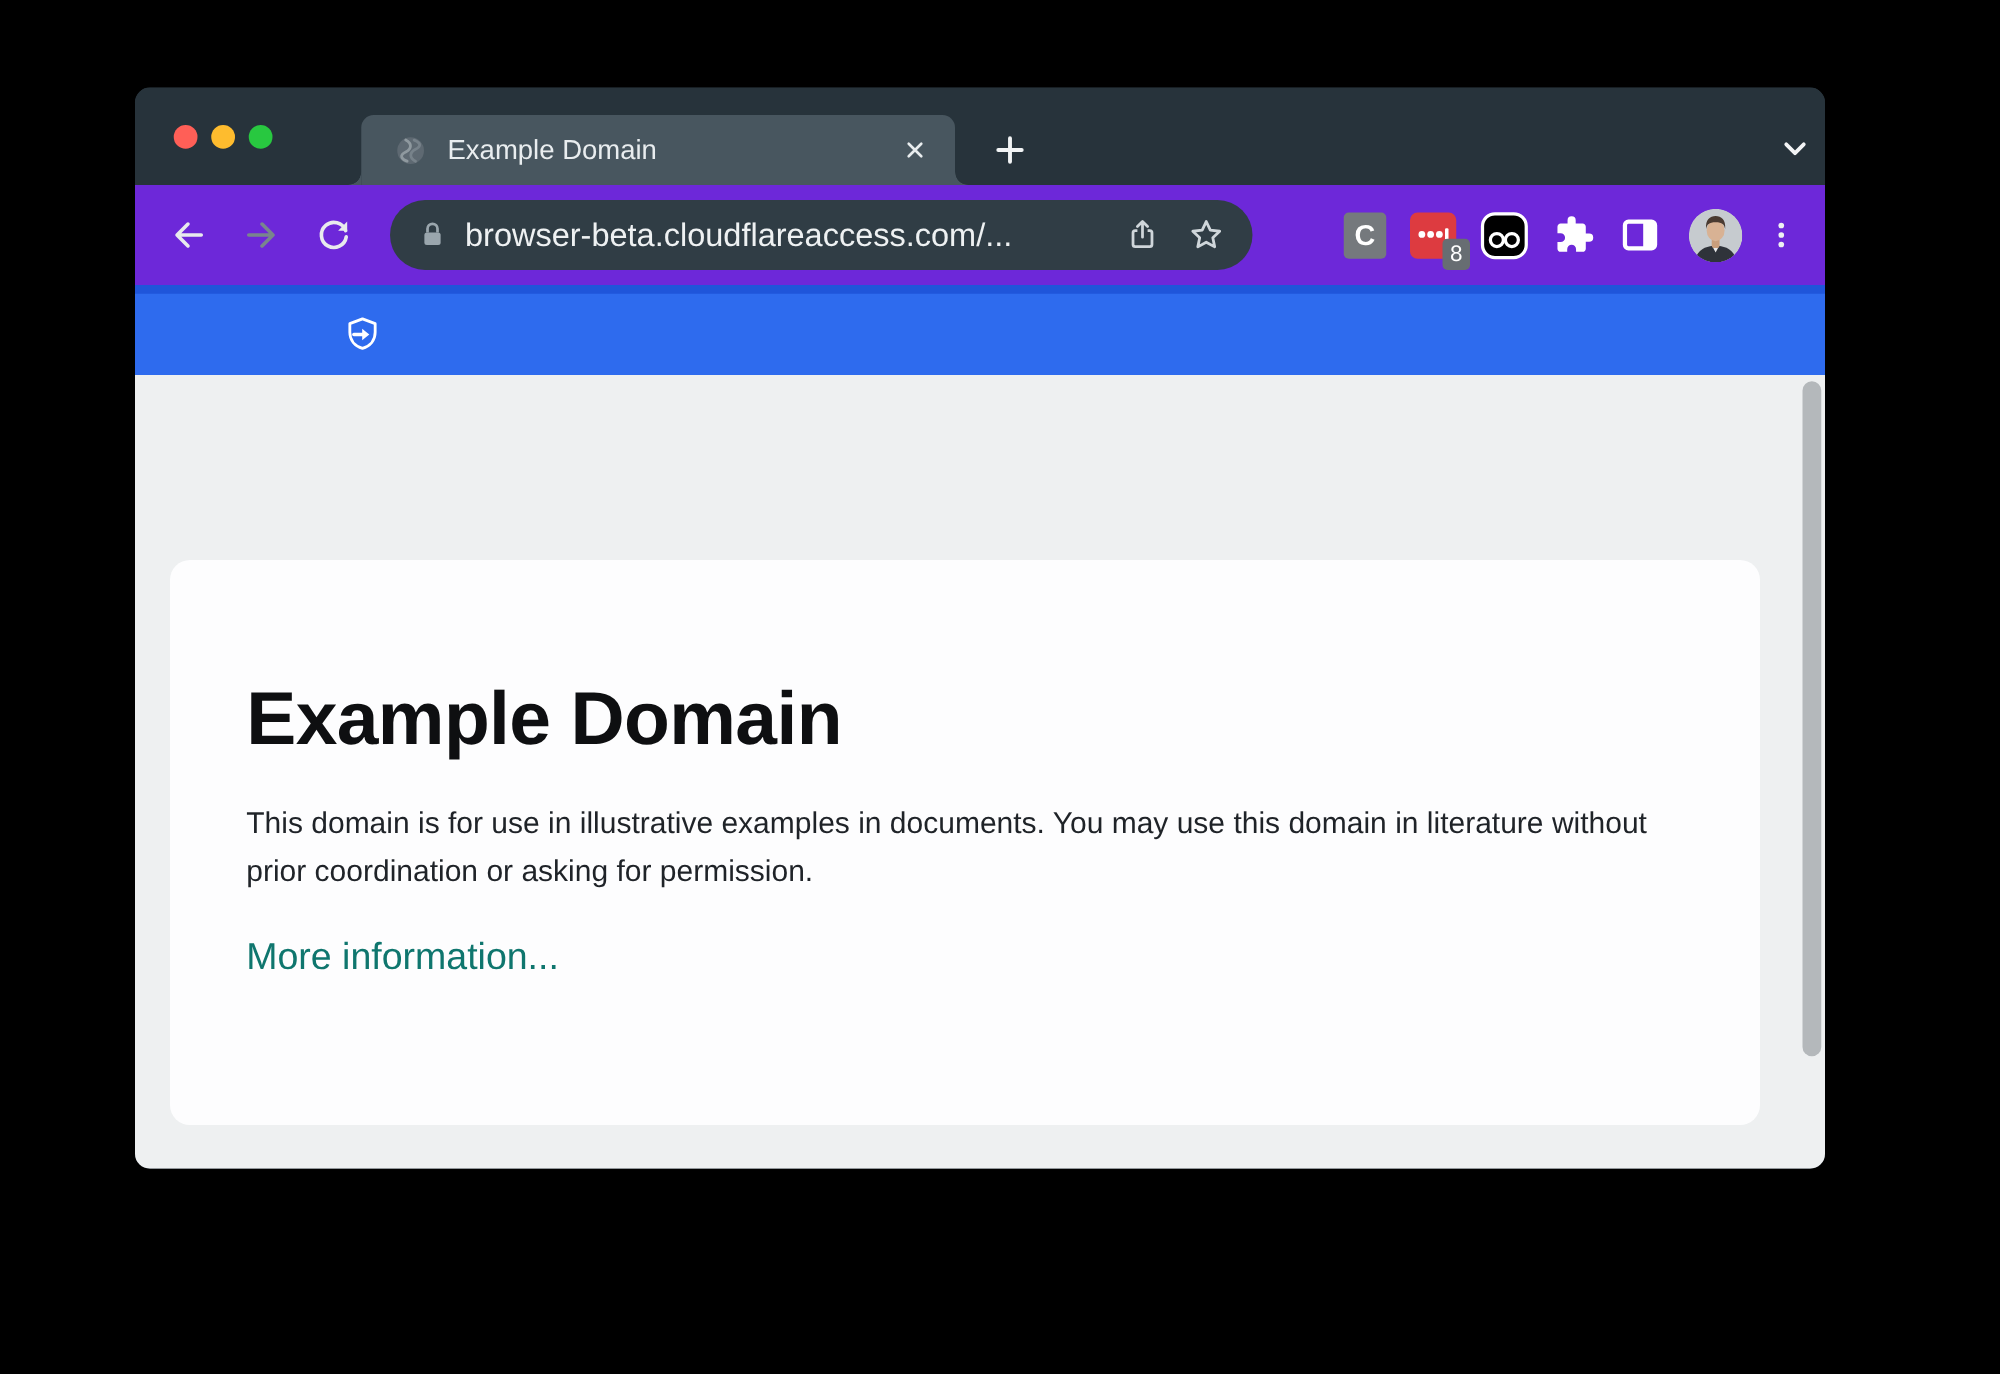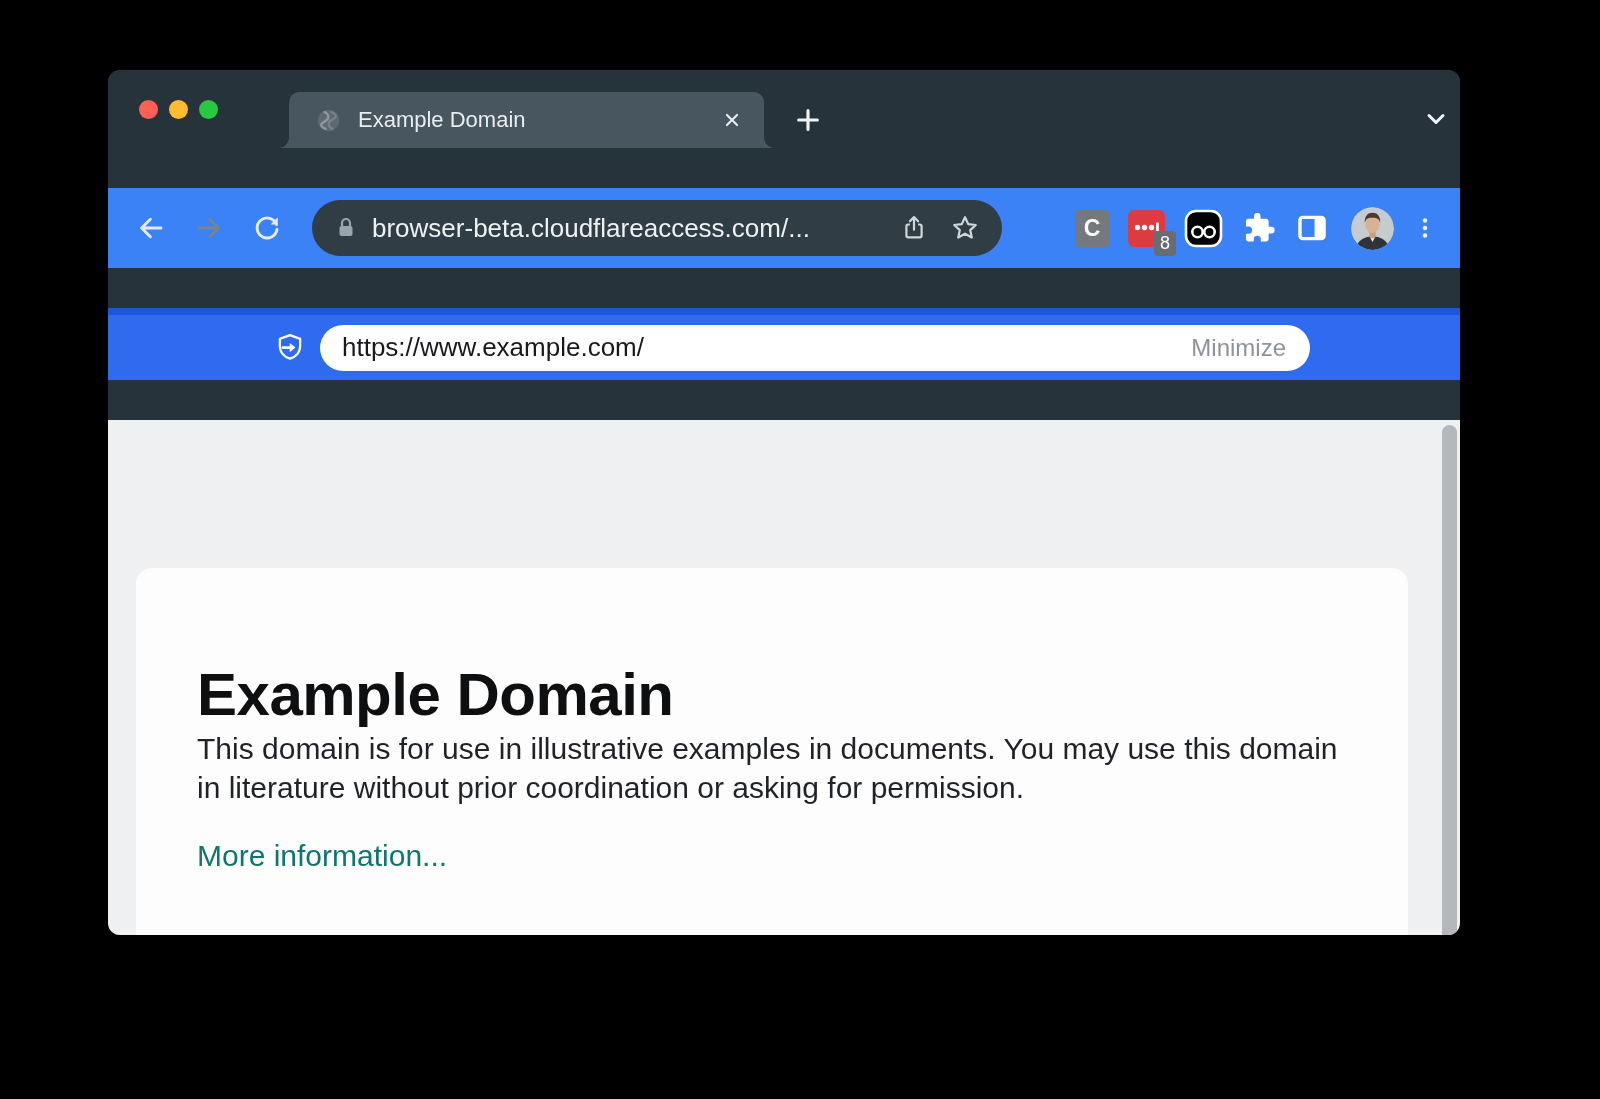--- a/index.html
+++ b/index.html
@@ -1,20 +1,20 @@
 <!DOCTYPE html>
 <html><head>
 <meta charset="utf-8">
 <style>
   * { margin:0; padding:0; box-sizing:border-box; }
   html,body { width:1600px; height:1099px; background:#000; font-family:"Liberation Sans", sans-serif; overflow:hidden; }
 
   .window { position:absolute; left:108px; top:70px; width:1352px; height:865px;
             border-radius:12px; overflow:hidden; background:#27333b;
-            display:flex; flex-direction:column;gap:40px; }
+            display:flex; flex-direction:column; }
 
   
   .tabstrip { position:relative; height:78px; background:#27333b; flex:none; }
   .traffic { position:absolute; left:31px; top:30px; display:flex; gap:11px; }
   .light { width:19px; height:19px; border-radius:50%; }
   .light.red { background:#ff5f57; }
   .light.yellow { background:#febc2e; }
   .light.green { background:#28c840; }
 
   .tab { position:absolute; left:181px; top:22px; width:475px; height:56px;
@@ -25,21 +25,21 @@
   .tab::after  { content:''; position:absolute; right:-10px; bottom:0; width:10px; height:10px;
          background:radial-gradient(circle at 100% 0, rgba(0,0,0,0) 9.5px, #48565f 10px); }
   .tab-title { margin-left:16px; color:#e9edef; font-size:22px; flex:1;
                white-space:nowrap; overflow:hidden; }
   .icon-btn { display:flex; align-items:center; justify-content:center; cursor:default; }
   .tab-close { width:32px; height:32px; border-radius:50%; }
   .newtab { position:absolute; left:675px; top:25px; width:50px; height:50px; }
   .tabsearch { position:absolute; right:6px; top:34px; width:36px; height:30px; }
 
   
-  .toolbar { height:80px; background:#3b82f6; display:flex; align-items:center;
+  .toolbar { height:80px; background:#6d28d9; display:flex; align-items:center;
              padding:0 20px; flex:none;justify-content:space-between; }
   .tool-btn { width:46px; height:46px; border-radius:50%; margin-right:12px;
               display:flex; align-items:center; justify-content:center; }
   .omnibox { width:690px; height:56px; margin-left:10px; background:#303d45;
              border-radius:28px; display:flex; align-items:center; padding:0 22px; }
   .omni-url { margin-left:14px; color:#eef1f2; font-size:26px; flex:1;
               white-space:nowrap; overflow:hidden; }
   .omni-ic { margin-left:22px; display:flex; align-items:center; }
   .ext-area { margin-left:auto; display:flex; align-items:center; }
   .ext-tile { position:relative; margin-left:19px; display:flex; align-items:center;
@@ -62,21 +62,21 @@
                  padding:0 10px 0 22px; }
   .remote-url { flex:1; border:none; outline:none; background:transparent;
                 font-family:"Liberation Sans", sans-serif; font-size:26px; color:#17191d; }
   .minimize { color:#8d939c; font-size:24px; padding:0 14px; white-space:nowrap; }
 
   
   .content { flex:1; background:#eef0f1; position:relative; overflow:hidden; }
   .card { position:absolute; left:28px; top:148px; width:1272px; height:452px;
           background:#fdfdfe; border-radius:16px; padding:92px 60px 0 61px; }
   .card h1 { font-size:60px; font-weight:700; color:#0e0f11; letter-spacing:-0.5px; }
-  .card p { font-size:30px; line-height:39px; color:#1f2328;
+  .card p { margin-top:30px; font-size:24px; line-height:39px; color:#1f2328;
             max-width:1160px; }
   .card a { display:inline-block; margin-top:32px; font-size:30px; color:#0f766e;
             text-decoration:none; }
   .scroll-thumb { position:absolute; right:3px; top:5px; width:15px; height:540px;
                   background:#b4b8bb; border-radius:8px; }
 </style>
 </head>
 <body>
 
 <div class="window">
@@ -221,24 +221,20 @@
   </div>
 
   <div class="access">
     <span class="shield">
       <svg width="32" height="32" viewBox="0 0 24 24">
         <path d="M12 2.3l7.6 2.9v5.1c0 4.9-3.2 8.4-7.6 9.7-4.4-1.3-7.6-4.8-7.6-9.7V5.2z" fill="#2e6bee" stroke="#fff" stroke-width="1.7" stroke-linejoin="round"></path>
         <path d="M6.8 11.7h6.2" stroke="#fff" stroke-width="2" stroke-linecap="round"></path>
         <path d="M11.8 8.3l4.3 3.4-4.3 3.4z" fill="#fff"></path>
       </svg>
     </span>
-    <div class="remote-pill">
-      <input class="remote-url" type="text" value="https://www.example.com/" style="">
-      <span class="minimize">Minimize</span>
-    </div>
   </div>
 
   <div class="content">
     <div class="card">
       <h1>Example Domain</h1>
       <p>This domain is for use in illustrative examples in documents. You may use this domain in literature without prior coordination or asking for permission.</p>
       <a href="#">More information...</a>
     </div>
     <div class="scroll-thumb"></div>
   </div>

